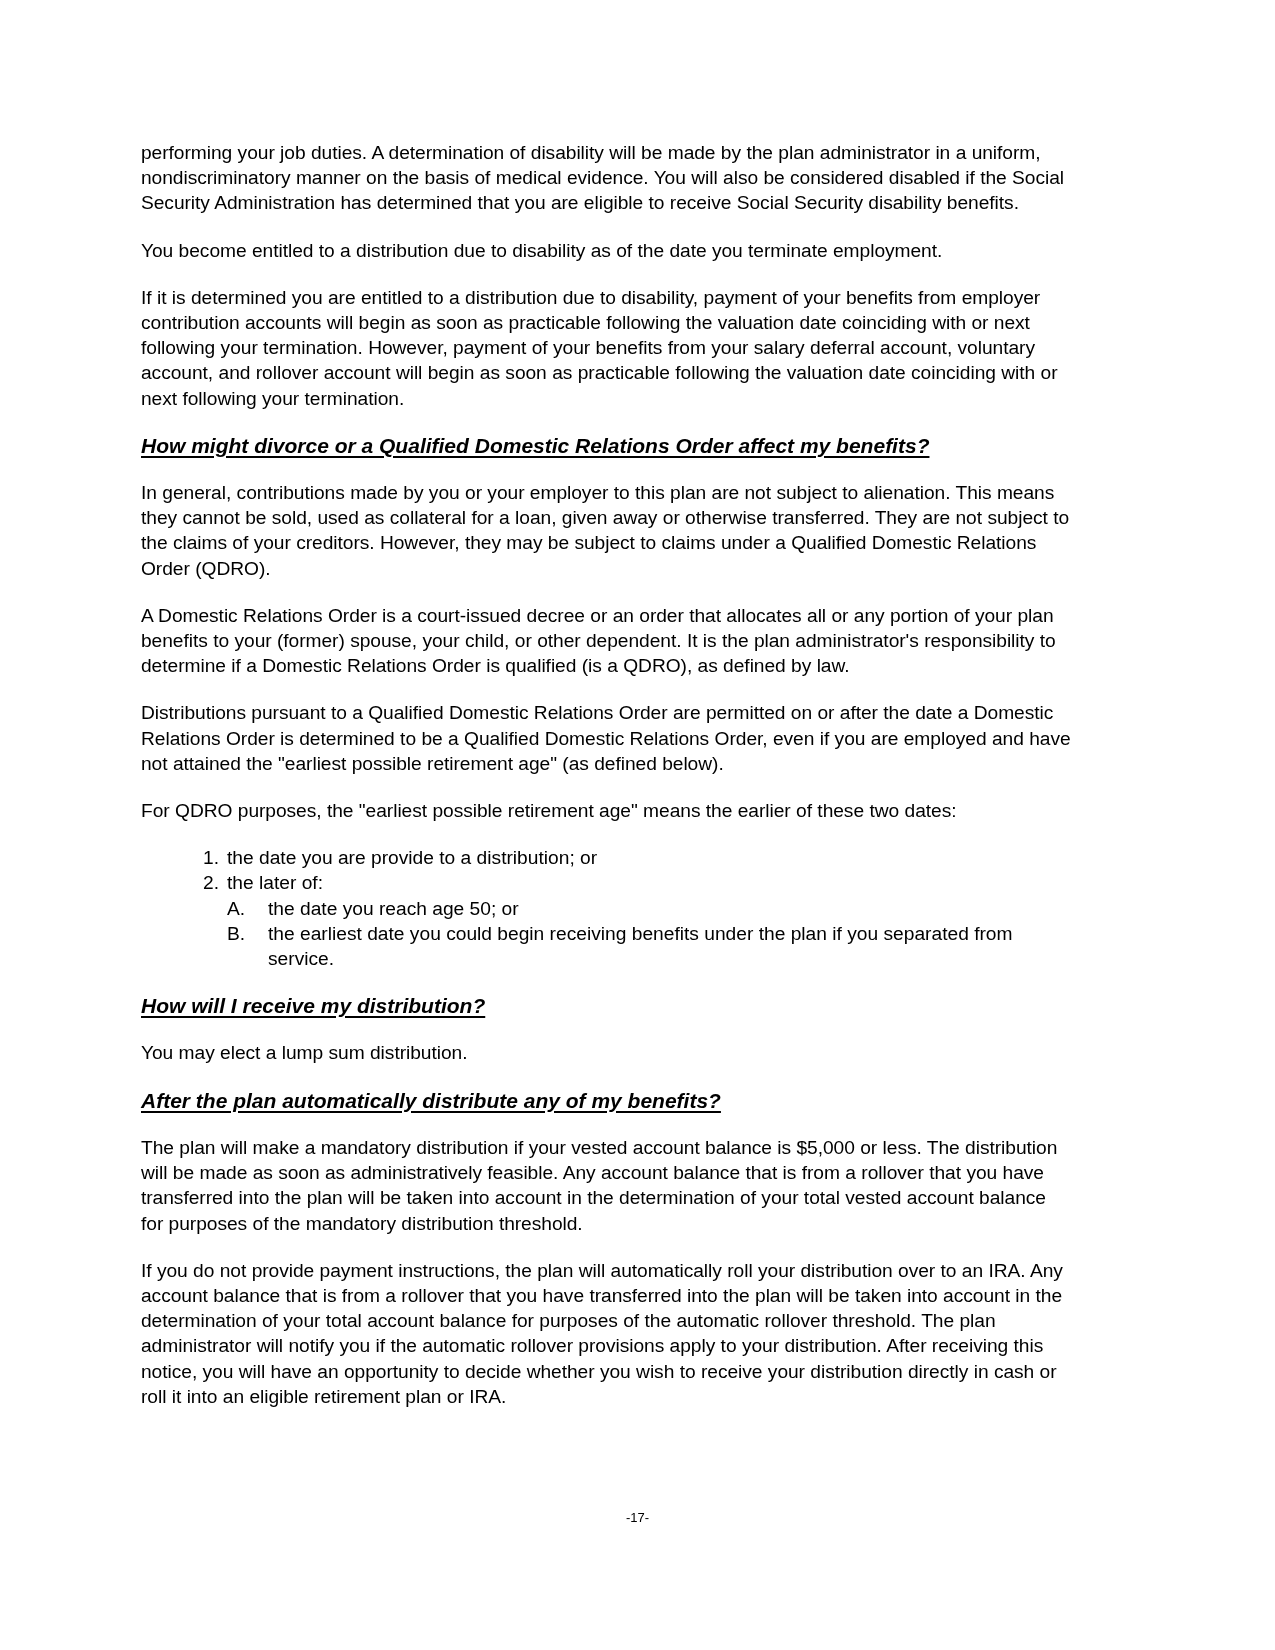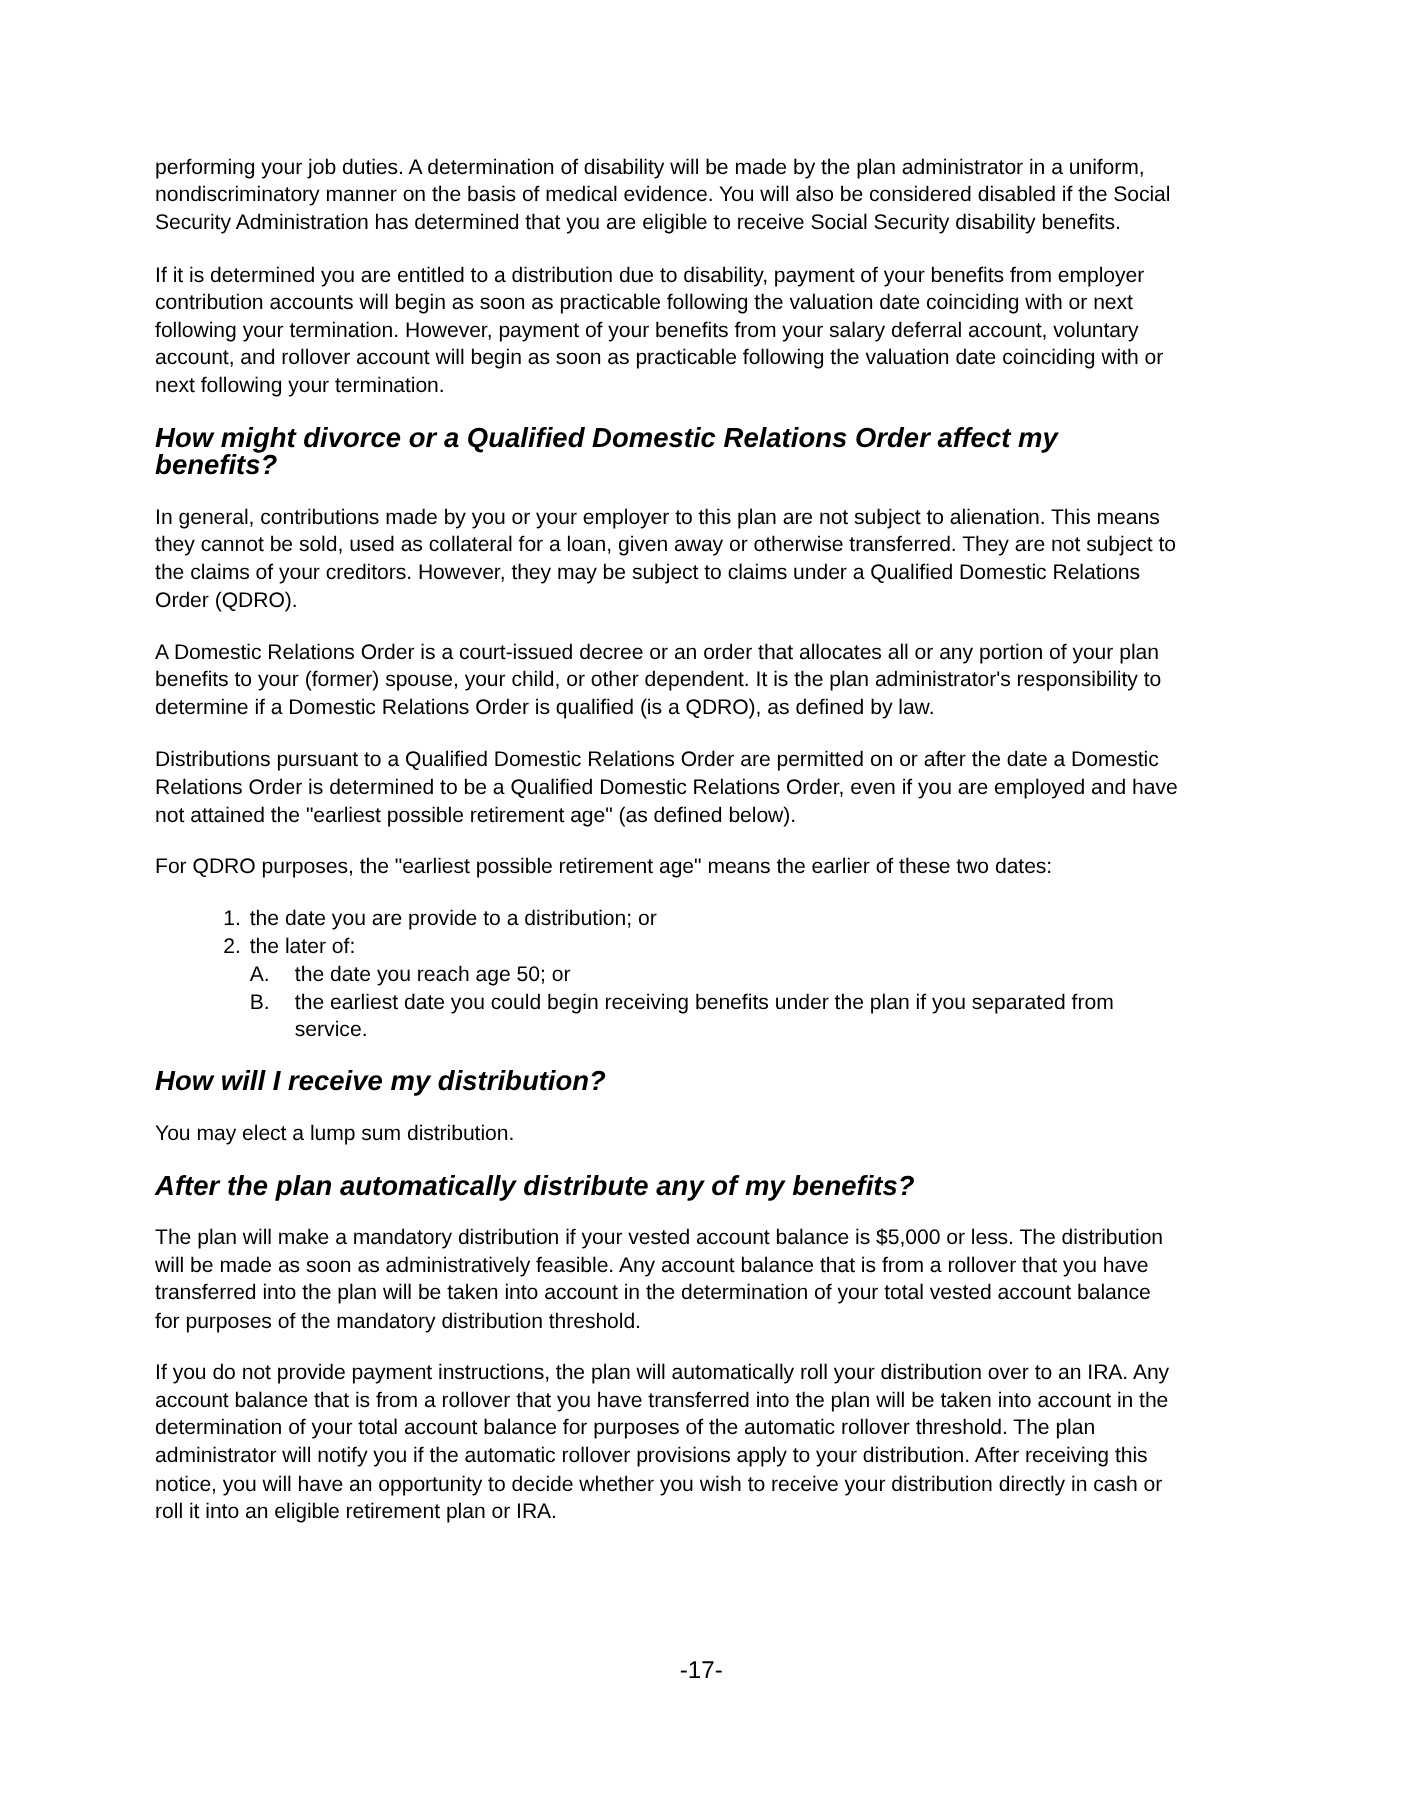--- a/index.html
+++ b/index.html
@@ -31,24 +31,25 @@
   p.para {
     margin: 0 0 22px 0;
     font-size: 19.2px;
     line-height: 25.2px;
     text-align: left;
     letter-spacing: -0.05px;
     word-spacing: 0.1px;
   }
   h2.section-heading {
     margin: 0 0 22px 0;
-    font-size: 25px;
+    font-size: 21px;
     line-height: 25.2px;
     font-weight: bold;
     font-style: italic;
+    text-decoration: underline;
     text-underline-offset: 3px;
     display: block;
   }
   h2.section-heading > span {
     display: inline;
   }
   .tight-after {
     margin-bottom: 0;
   }
   ol.level1 {
@@ -89,32 +90,33 @@
   }
   ol.level2 > li > .item-text {
     display: block;
   }
   .footer {
     position: absolute;
     left: 0;
     top: 1505px;
     width: 1275px;
     text-align: center;
-    font-size: 22px;
+    font-size: 13px;
     line-height: 25.2px;
   }
 </style>
 </head>
 <body>
 
 <div class="page">
   <div class="content">
 
     <p class="para">performing your job duties. A determination of disability will be made by the plan administrator in a uniform, nondiscriminatory manner on the basis of medical evidence. You will also be considered disabled if the Social Security Administration has determined that you are eligible to receive Social Security disability benefits.</p>
 
+    <p class="para">You become entitled to a distribution due to disability as of the date you terminate employment.</p>
 
     <p class="para">If it is determined you are entitled to a distribution due to disability, payment of your benefits from employer contribution accounts will begin as soon as practicable following the valuation date coinciding with or next following your termination. However, payment of your benefits from your salary deferral account, voluntary account, and rollover account will begin as soon as practicable following the valuation date coinciding with or next following your termination.</p>
 
     <h2 class="section-heading">
       <span>How might divorce or a Qualified Domestic Relations Order affect my benefits?</span>
     </h2>
 
 
     <p class="para">In general, contributions made by you or your employer to this plan are not subject to alienation. This means they cannot be sold, used as collateral for a loan, given away or otherwise transferred. They are not subject to the claims of your creditors. However, they may be subject to claims under a Qualified Domestic Relations Order (QDRO).</p>
 

